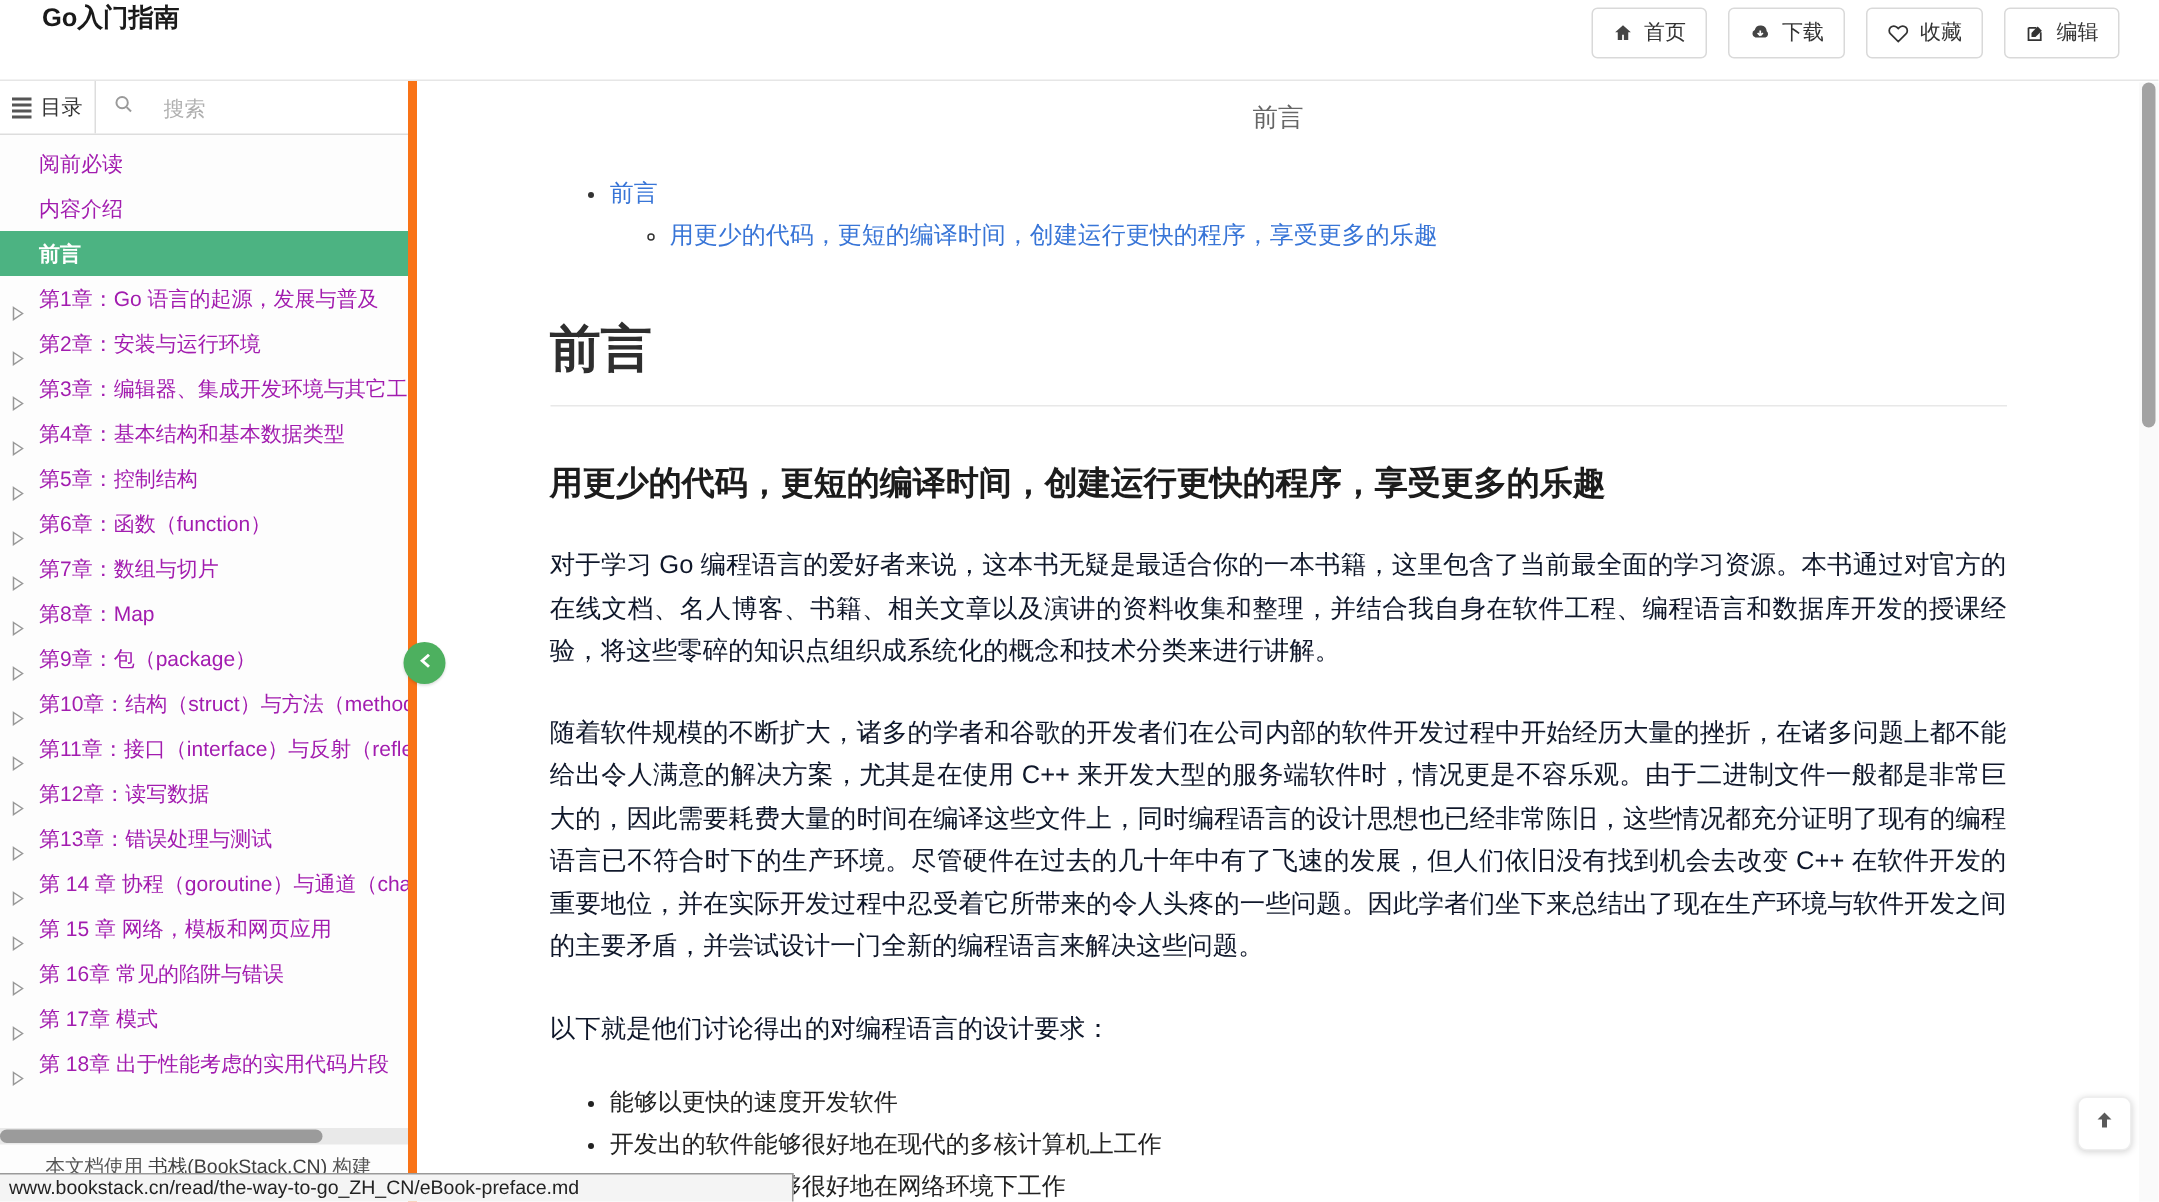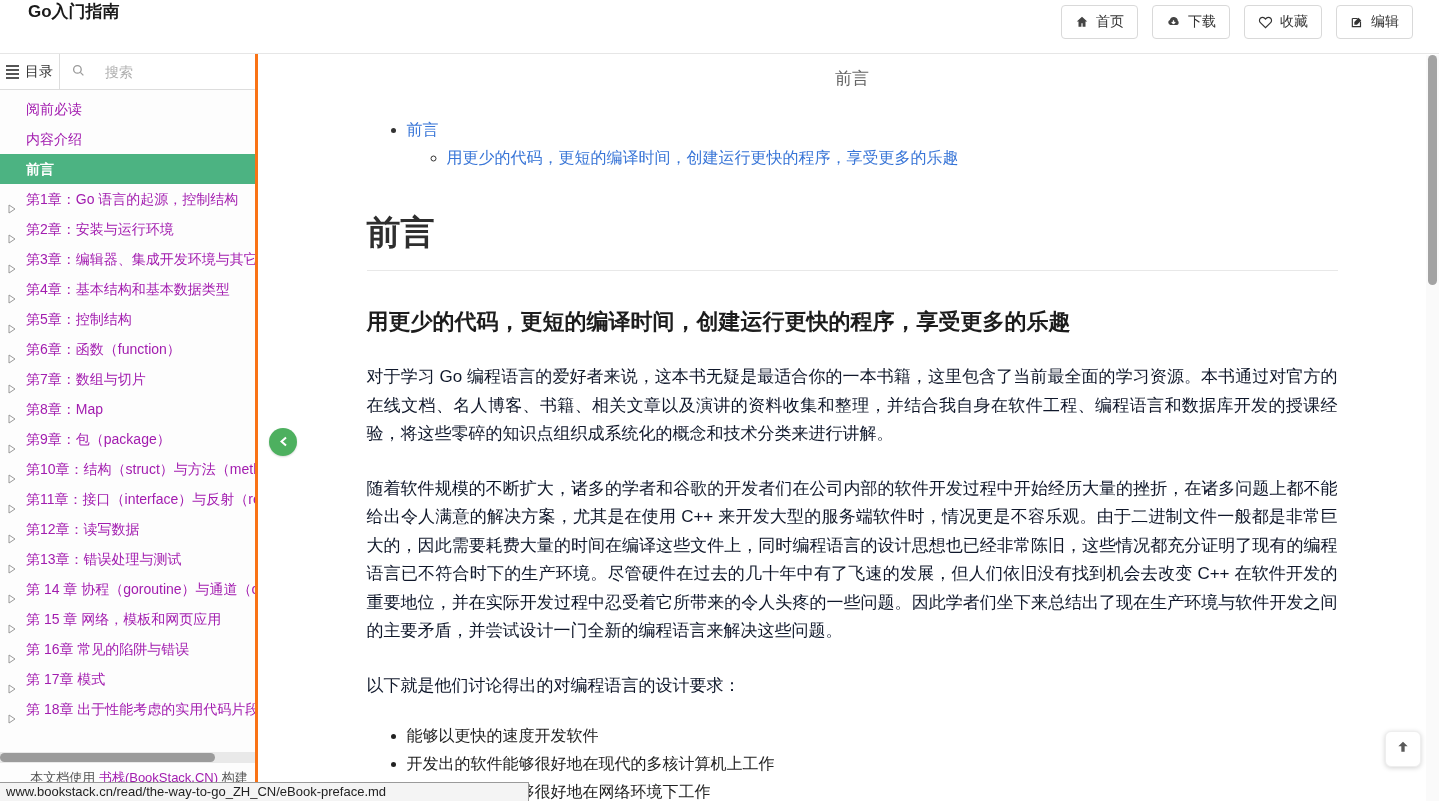--- a/index.html
+++ b/index.html
@@ -9,43 +9,43 @@
   
   .header { position:absolute; top:0; left:0; width:1439px; height:54px; background:#fff;
     border-bottom:1px solid #e6e6e6; display:flex; align-items:flex-start; z-index:6; }
   .app-title { margin-left:28px; font-size:17px; font-weight:bold; color:#1a1a1a; }
   .header-actions { position:absolute; right:26px; top:0; height:44px; display:flex; align-items:center; gap:14px; }
   .hbtn { display:flex; align-items:center; gap:7px; height:34px; padding:0 13px; background:#fff;
     border:1px solid #d9d9d9; border-radius:4px; font-size:14px; color:#333; cursor:pointer; }
   .hbtn svg { display:block; }
 
   
-  .sidebar { position:absolute; top:54px; left:0; width:258px; height:747px; background:#fdfdfd;
-    border-right:3px solid #f97316; overflow:hidden; z-index:2; }
+  .sidebar { position:absolute; top:54px; left:0; width:278px; height:747px; background:#fdfdfd;
+    border-right:6px solid #f97316; overflow:hidden; z-index:2; }
   .side-head { height:36px; border-bottom:1px solid #ddd; display:flex; align-items:stretch; background:#fff; }
   .toc-tab { width:64px; display:flex; align-items:center; justify-content:center; gap:6px;
     border-right:1px solid #ddd; font-size:14px; color:#333; cursor:pointer; }
   .bars { display:inline-block; }
   .bars span { display:block; width:13px; height:2px; background:#555; margin:2px 0; }
   .side-search { flex:1; display:flex; align-items:center; padding-left:12px; gap:20px; }
   .side-search input { border:none; outline:none; background:transparent; font-size:14px; color:#333; width:150px; }
   .side-search input::placeholder { color:#b0b0b0; }
 
   .toc-list { padding-top:4px; }
   .toc-item { position:relative; height:30px; line-height:30px; padding-left:26px; font-size:14px;
     color:#a21caf; white-space:nowrap; overflow:hidden; cursor:pointer; }
   .toc-item .tri { position:absolute; left:8px; top:10px; }
   .toc-item.active { background:#4cb382; color:#fff; font-weight:bold; }
 
   .h-scrollbar { position:absolute; left:0; bottom:38px; width:278px; height:11px; background:#e9e9e9; }
   .h-scrollbar .thumb { position:absolute; left:0; top:1px; width:215px; height:9px; background:#9b9b9b; border-radius:5px; }
 
   .side-footer { position:absolute; left:0; bottom:14px; width:278px; text-align:center; font-size:13px;
     color:#555; white-space:nowrap; }
-  .side-footer a { color:#a21caf; text-decoration:underline; }
+  .side-footer a { color:#404040; text-decoration:underline; }
 
   .collapse-handle { position:absolute; left:269px; top:428px; width:28px; height:28px; border-radius:50%;
     background:#4db05f; color:#fff; z-index:5; display:flex; align-items:center; justify-content:center;
     cursor:pointer; box-shadow:0 1px 2px rgba(0,0,0,.15); }
 
   
   .main { position:absolute; top:54px; left:279px; width:1146px; height:747px; overflow:hidden; }
   .page-top-title { text-align:center; margin-top:13px; font-size:17px; color:#666; line-height:24px; }
   .page-inner { width:971px; margin:0 auto; }
 
@@ -135,21 +135,21 @@
     </div>
   </div>
 
   <div class="toc-list">
     <div class="toc-item"><span class="lbl">阅前必读</span></div>
     <div class="toc-item"><span class="lbl">内容介绍</span></div>
     <div class="toc-item active"><span class="lbl">前言</span></div>
 
     <div class="toc-item"><span class="tri"><svg width="8" height="10" viewBox="0 0 8 10">
             <path d="M1 1l6 4-6 4z" fill="none" stroke="#999"></path>
-          </svg></span><span class="lbl">第1章：Go 语言的起源，控制结构</span></div>
+          </svg></span><span class="lbl">第1章：Go 语言的起源，发展与普及</span></div>
     <div class="toc-item"><span class="tri"><svg width="8" height="10" viewBox="0 0 8 10">
             <path d="M1 1l6 4-6 4z" fill="none" stroke="#999"></path>
           </svg></span><span class="lbl">第2章：安装与运行环境</span></div>
     <div class="toc-item"><span class="tri"><svg width="8" height="10" viewBox="0 0 8 10">
             <path d="M1 1l6 4-6 4z" fill="none" stroke="#999"></path>
           </svg></span><span class="lbl">第3章：编辑器、集成开发环境与其它工具</span></div>
     <div class="toc-item"><span class="tri"><svg width="8" height="10" viewBox="0 0 8 10">
             <path d="M1 1l6 4-6 4z" fill="none" stroke="#999"></path>
           </svg></span><span class="lbl">第4章：基本结构和基本数据类型</span></div>
     <div class="toc-item"><span class="tri"><svg width="8" height="10" viewBox="0 0 8 10">

